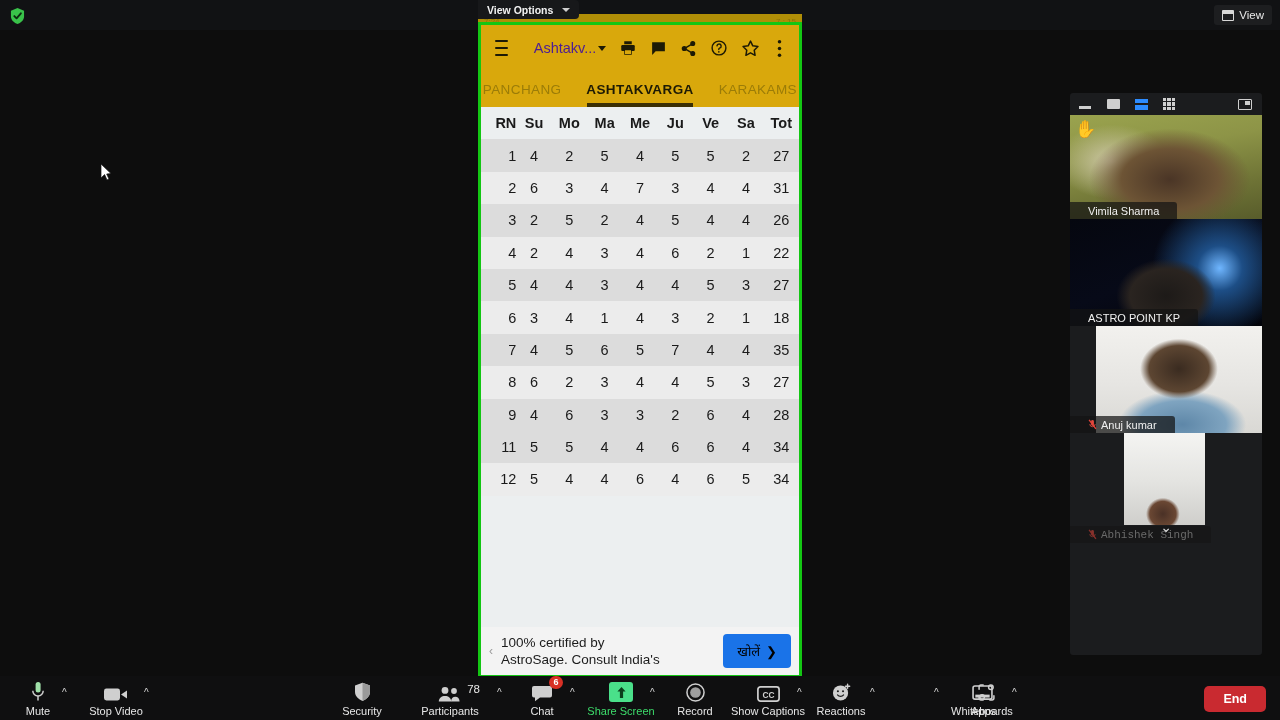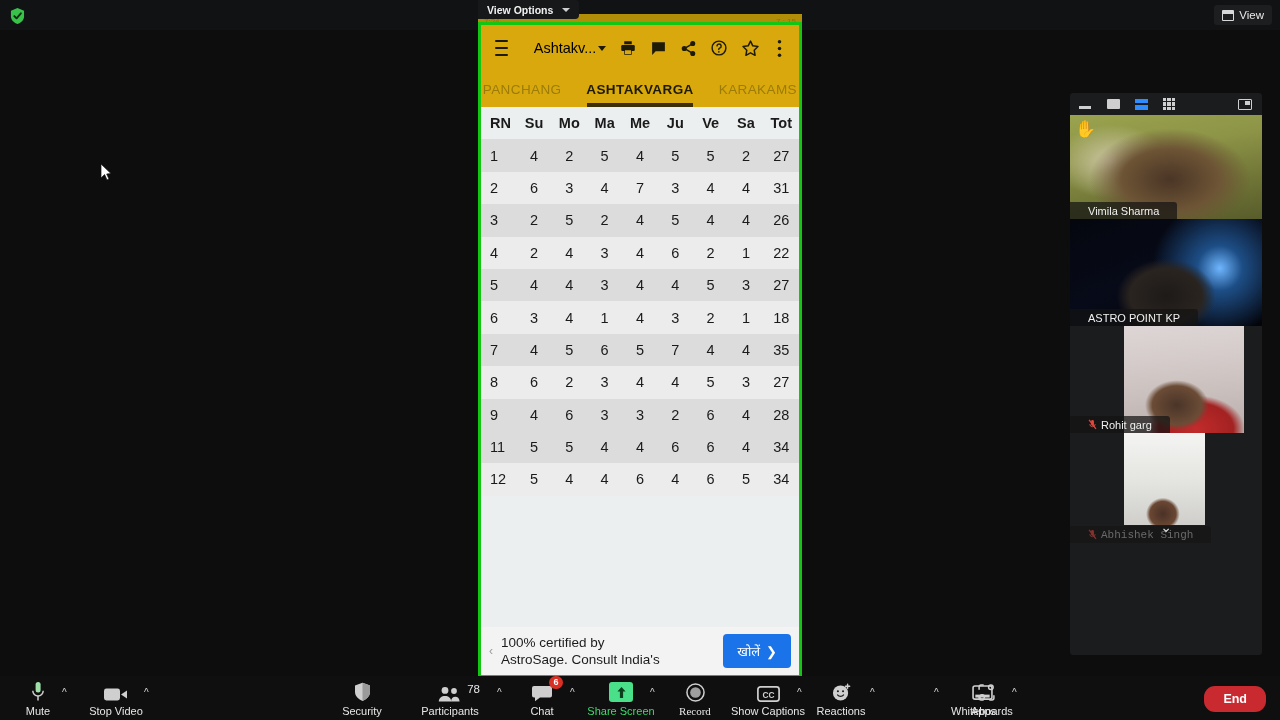--- a/index.html
+++ b/index.html
@@ -42,21 +42,21 @@
 
   
   .phone { position:absolute; left:0; top:22px; width:324px; height:656px;
            border:3px solid #13c613; background:#d4a608; overflow:hidden; }
 
   .app-toolbar { height:46px; background:#d9a80c; display:flex; align-items:center;
                  padding:0 14px; gap:13px; }
   .hamb { width:22px; height:16px; display:flex; flex-direction:column;
           justify-content:space-between; }
   .hamb i { display:block; height:2.4px; background:#1d1a05; border-radius:1px; }
-  .doc-title { color:#000000; font-size:14.5px; display:flex; align-items:center;
+  .doc-title { color:#4c1d95; font-size:14.5px; display:flex; align-items:center;
                gap:2px; margin-left:13px; }
   .caret-s { width:0;height:0;border-left:4px solid transparent;
              border-right:4px solid transparent;border-top:5px solid #1d1a05; }
   .tb-ico { width:20px; height:20px; display:flex; align-items:center;
             justify-content:center; color:#1d1a05; }
   .tb-ico svg { display:block; }
 
   .tabs { height:36px; background:#d9a80c; display:flex; align-items:center;
           position:relative;gap:23px; }
   .tab { flex:1; text-align:center; font-size:13.5px; letter-spacing:.4px;
@@ -64,31 +64,31 @@
   .tab.active { color:#1d1a05; font-weight:bold; }
   .tab-underline { position:absolute; bottom:0; left:33.33%; width:33.33%;
                    height:4px; background:#3a2f05; }
 
   .sheet { background:#eceff0; height:566px; }
 
   table.ak { width:100%; border-collapse:collapse; table-layout:fixed; }
   table.ak th, table.ak td { font-size:14.5px; color:#1a1a1a; height:32.4px;
                              text-align:center; font-weight:normal; }
   table.ak th { background:#eceff0; font-weight:bold; }
-  table.ak td:first-child, table.ak th:first-child { text-align:left; padding-left:9px; }
+  table.ak td:first-child, table.ak th:first-child { text-align:right; padding-left:9px; }
   table.ak tr.odd td { background:#dcdcdc; }
   table.ak tr.even td { background:#ececec; }
 
   
   .ad { position:absolute; left:0; bottom:0; width:318px; height:48px;
         background:#f3f3f3; display:flex; align-items:center; padding:0 4px; }
   .ad-arrow { width:12px; color:#9a9a9a; font-size:12px; text-align:center; }
   .ad-txt { flex:1; font-size:13.5px; color:#1b1b1b; line-height:17px;
             padding-left:4px; }
-  .ad-btn { background:#1a73e8; color:#ffffff; font-size:13px; border-radius:4px;
+  .ad-btn { background:#1a73e8; color:#000000; font-size:13px; border-radius:4px;
             padding:8px 14px; display:flex; align-items:center; gap:6px;
             margin-right:4px; }
 
   
   .rail { position:absolute; left:1070px; top:93px; width:192px; height:562px;
           background:#1b1c1e; border-radius:3px; }
   .rail-hdr { height:22px; display:flex; align-items:center; gap:14px;
               padding:0 8px; }
   .lay { width:14px; height:12px; display:flex; align-items:center;
          justify-content:center; }
@@ -147,21 +147,21 @@
            align-items:center; color:#e6e6e6; font-size:11px; width:72px;
            margin-left:-36px; }
   .zitem .lbl { margin-top:3px; white-space:nowrap; }
   .zico { height:22px; display:flex; align-items:flex-end; justify-content:center; }
   .chev { position:absolute; bottom:22px; color:#d6d6d6; font-size:10px; }
   .badge { position:absolute; top:-4px; right:-11px; background:#d93025; color:#fff;
            font-size:9px; font-weight:bold; border-radius:9px; padding:1px 4.5px;
            line-height:11px; }
   .pcount { position:absolute; top:3px; right:-18px; color:#e6e6e6; font-size:11.5px; }
   .end-btn { position:absolute; right:14px; bottom:8px; background:#c92a30; color:#fff;
-             font-size:12.5px; font-weight:bold; border-radius:11px;
+             font-size:12.5px; font-weight:bold; border-radius:5px;
              padding:6px 19px; }
   .green-lbl { color:#3ddc6b; }
 
   .cursor { position:absolute; left:100px; top:163px; width:12px; height:18px; }
 
   .sharebtn { width:24px; height:20px; background:#4ae08a; border-radius:3px;
               display:flex; align-items:center; justify-content:center; }
 </style>
 </head>
 <body>
@@ -450,34 +450,34 @@
       </div>
     </div>
 
     <div class="tile" style="height:107px;">
       <div class="vid v2"></div>
       <div class="namebar">
         <span>ASTRO POINT KP</span>
       </div>
     </div>
 
-
     <div class="tile" style="height:107px; background:#1b1c1e;">
-      <div class="vid v4" style="left:54px;right:18px;"></div>
+      <div class="vid v3" style="left:26px;right:0;"></div>
       <div class="namebar">
         <span class="mutemic">
           <svg viewBox="0 0 10 12">
               <path d="M5 1.2a1.6 1.6 0 0 1 1.6 1.6v3a1.6 1.6 0 0 1-3.2 0v-3A1.6 1.6 0 0 1 5 1.2z" fill="#e04a3f"></path>
               <path d="M2 5.6a3 3 0 0 0 6 0" stroke="#e04a3f" stroke-width="1" fill="none"></path>
               <path d="M1.2 1 8.8 11" stroke="#e8443a" stroke-width="1.5"></path>
             </svg>
         </span>
-        <span>Rohit garg</span>
-      </div>
-    </div>
+        <span>Anuj kumar</span>
+      </div>
+    </div>
+
 
     <div class="tile" style="height:110px; background:#1b1c1e;">
       <div class="vid v5" style="left:54px;right:57px;bottom:18px;"></div>
       <div class="namebar" style="background:rgba(20,20,20,.55); color:#6a6a6a;font-family:Liberation Mono, monospace;">
         <span class="mutemic">
           <svg viewBox="0 0 10 12" opacity=".55">
               <path d="M5 1.2a1.6 1.6 0 0 1 1.6 1.6v3a1.6 1.6 0 0 1-3.2 0v-3A1.6 1.6 0 0 1 5 1.2z" fill="#e04a3f"></path>
               <path d="M2 5.6a3 3 0 0 0 6 0" stroke="#e04a3f" stroke-width="1" fill="none"></path>
               <path d="M1.2 1 8.8 11" stroke="#e8443a" stroke-width="1.5"></path>
             </svg>
@@ -553,21 +553,21 @@
         <div class="sharebtn">
             <svg width="11" height="13" viewBox="0 0 11 13">
               <path d="M5.5 1 9.6 5.4H7.1V12H3.9V5.4H1.4z" fill="#0b3f1c"></path>
             </svg>
           </div>
       </div>
       <div class="lbl green-lbl">Share Screen</div>
     </div>
     <span class="chev" style="left:650px;">^</span>
 
-    <div class="zitem" style="left:695px;font-family:Liberation Serif, serif;">
+    <div class="zitem" style="left:695px;">
       <div class="zico">
         <svg width="19" height="19" viewBox="0 0 20 20">
             <circle cx="10" cy="10" r="9" fill="none" stroke="#cfcfcf" stroke-width="1.6"></circle>
             <circle cx="10" cy="10" r="5.6" fill="#9e9e9e"></circle>
           </svg>
       </div>
       <div class="lbl">Record</div>
     </div>
 
     <div class="zitem" style="left:768px;">

